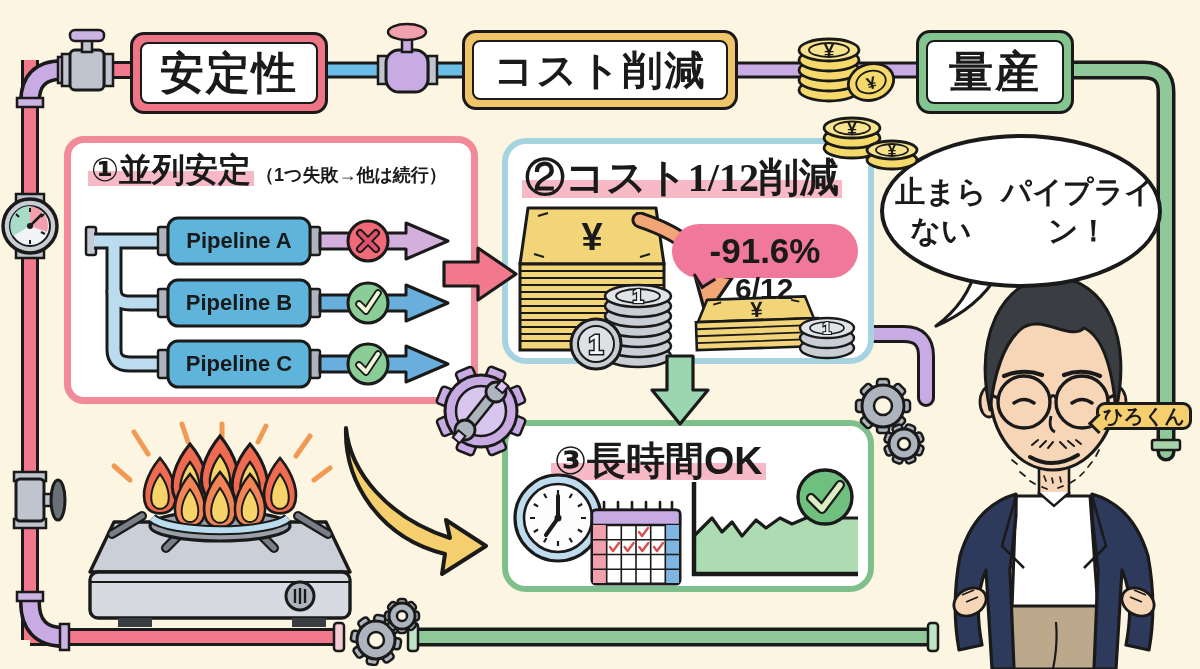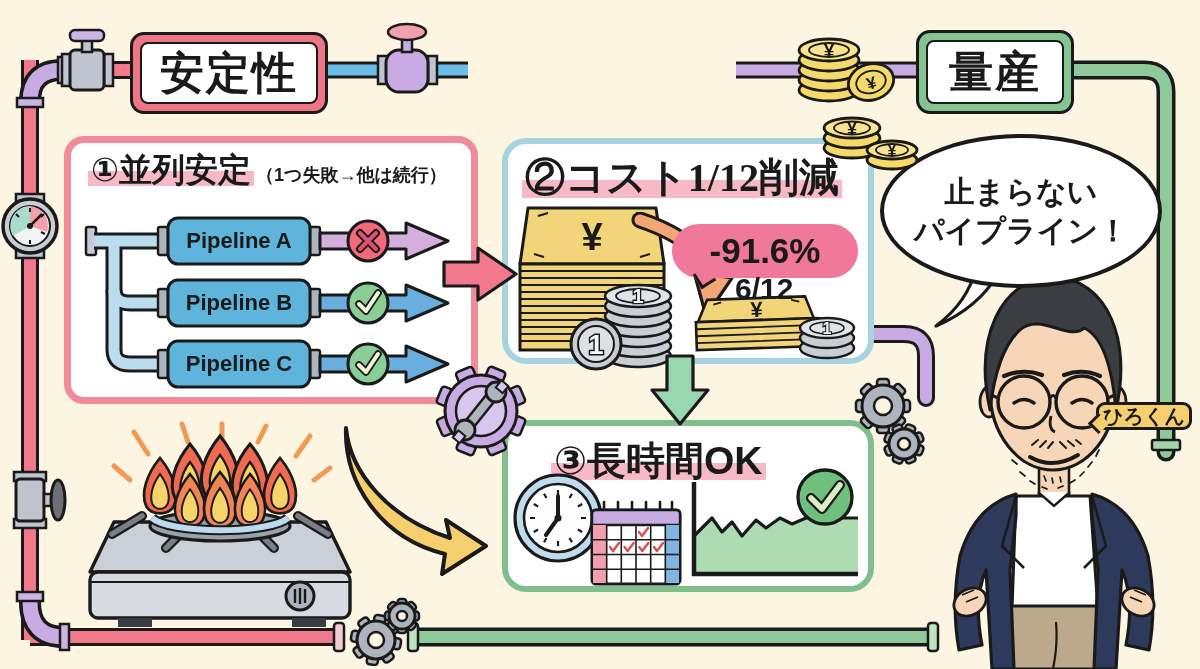--- a/index.html
+++ b/index.html
@@ -31,21 +31,21 @@
   .t2{left:516px;top:150px;font-size:40px;font-family:Liberation Serif, serif;}
   .t3{left:545px;top:434px;font-size:39px;}
   
   .badge{left:672px;top:224px;width:186px;height:54px;background:#F0789B;border-radius:27px;
          display:flex;align-items:center;justify-content:center;font-size:35px;font-weight:900;}
   .badge::after{content:"";position:absolute;left:24px;bottom:-8px;width:14px;height:14px;background:#F0789B;
          border-right:3px solid #1A1A1A;border-bottom:3px solid #1A1A1A;transform:rotate(58deg);}
   .fraction{left:735px;top:272px;font-size:30px;font-weight:900;}
   
   .bubble{left:880px;top:134px;width:282px;height:154px;background:#fff;border:4px solid #1A1A1A;
-          border-radius:50%;display:flex;flex-direction:column;align-items:center;justify-content:center;
+          border-radius:50%;display:flex;flex-direction:row;align-items:center;justify-content:center;
           font-size:30px;font-weight:900;line-height:1.3;text-align:center;box-sizing:border-box;}
   
   .tag{left:1096px;top:402px;width:96px;height:28px;background:#F5CE6E;border:3px solid #1A1A1A;border-radius:9px;
        display:flex;align-items:center;justify-content:center;font-size:20px;font-weight:900;box-sizing:border-box;}
   .tag::before{content:"";position:absolute;left:-8px;top:11px;width:12px;height:12px;background:#F5CE6E;
        border-left:3px solid #1A1A1A;border-bottom:3px solid #1A1A1A;transform:rotate(45deg);}
 </style>
 </head>
 <body>
 
@@ -127,20 +127,23 @@
       <ellipse cx="58" cy="500" rx="7" ry="20" fill="#6B6F76" stroke="#1A1A1A" stroke-width="3"></ellipse>
     </g>
   </svg>
 
   <div class="abs z3 panel panel1"></div>
   <div class="abs z3 panel panel2"></div>
   <div class="abs z3 panel panel3"></div>
 
   <div class="abs z3 plaque plaque1">
     <div class="inner">安定性</div>
+  </div>
+  <div class="abs z3 plaque plaque2">
+    <div class="inner">コスト削減</div>
   </div>
   <div class="abs z3 plaque plaque3">
     <div class="inner">量産</div>
   </div>
 
   <div class="abs z4 ptitle t1">
     <span class="hl">①並列安定</span><span class="sub">（1つ失敗→他は続行）</span>
   </div>
 
   <svg class="abs z4" style="left:84px;top:214px" width="80" height="160" viewBox="0 0 80 160">

